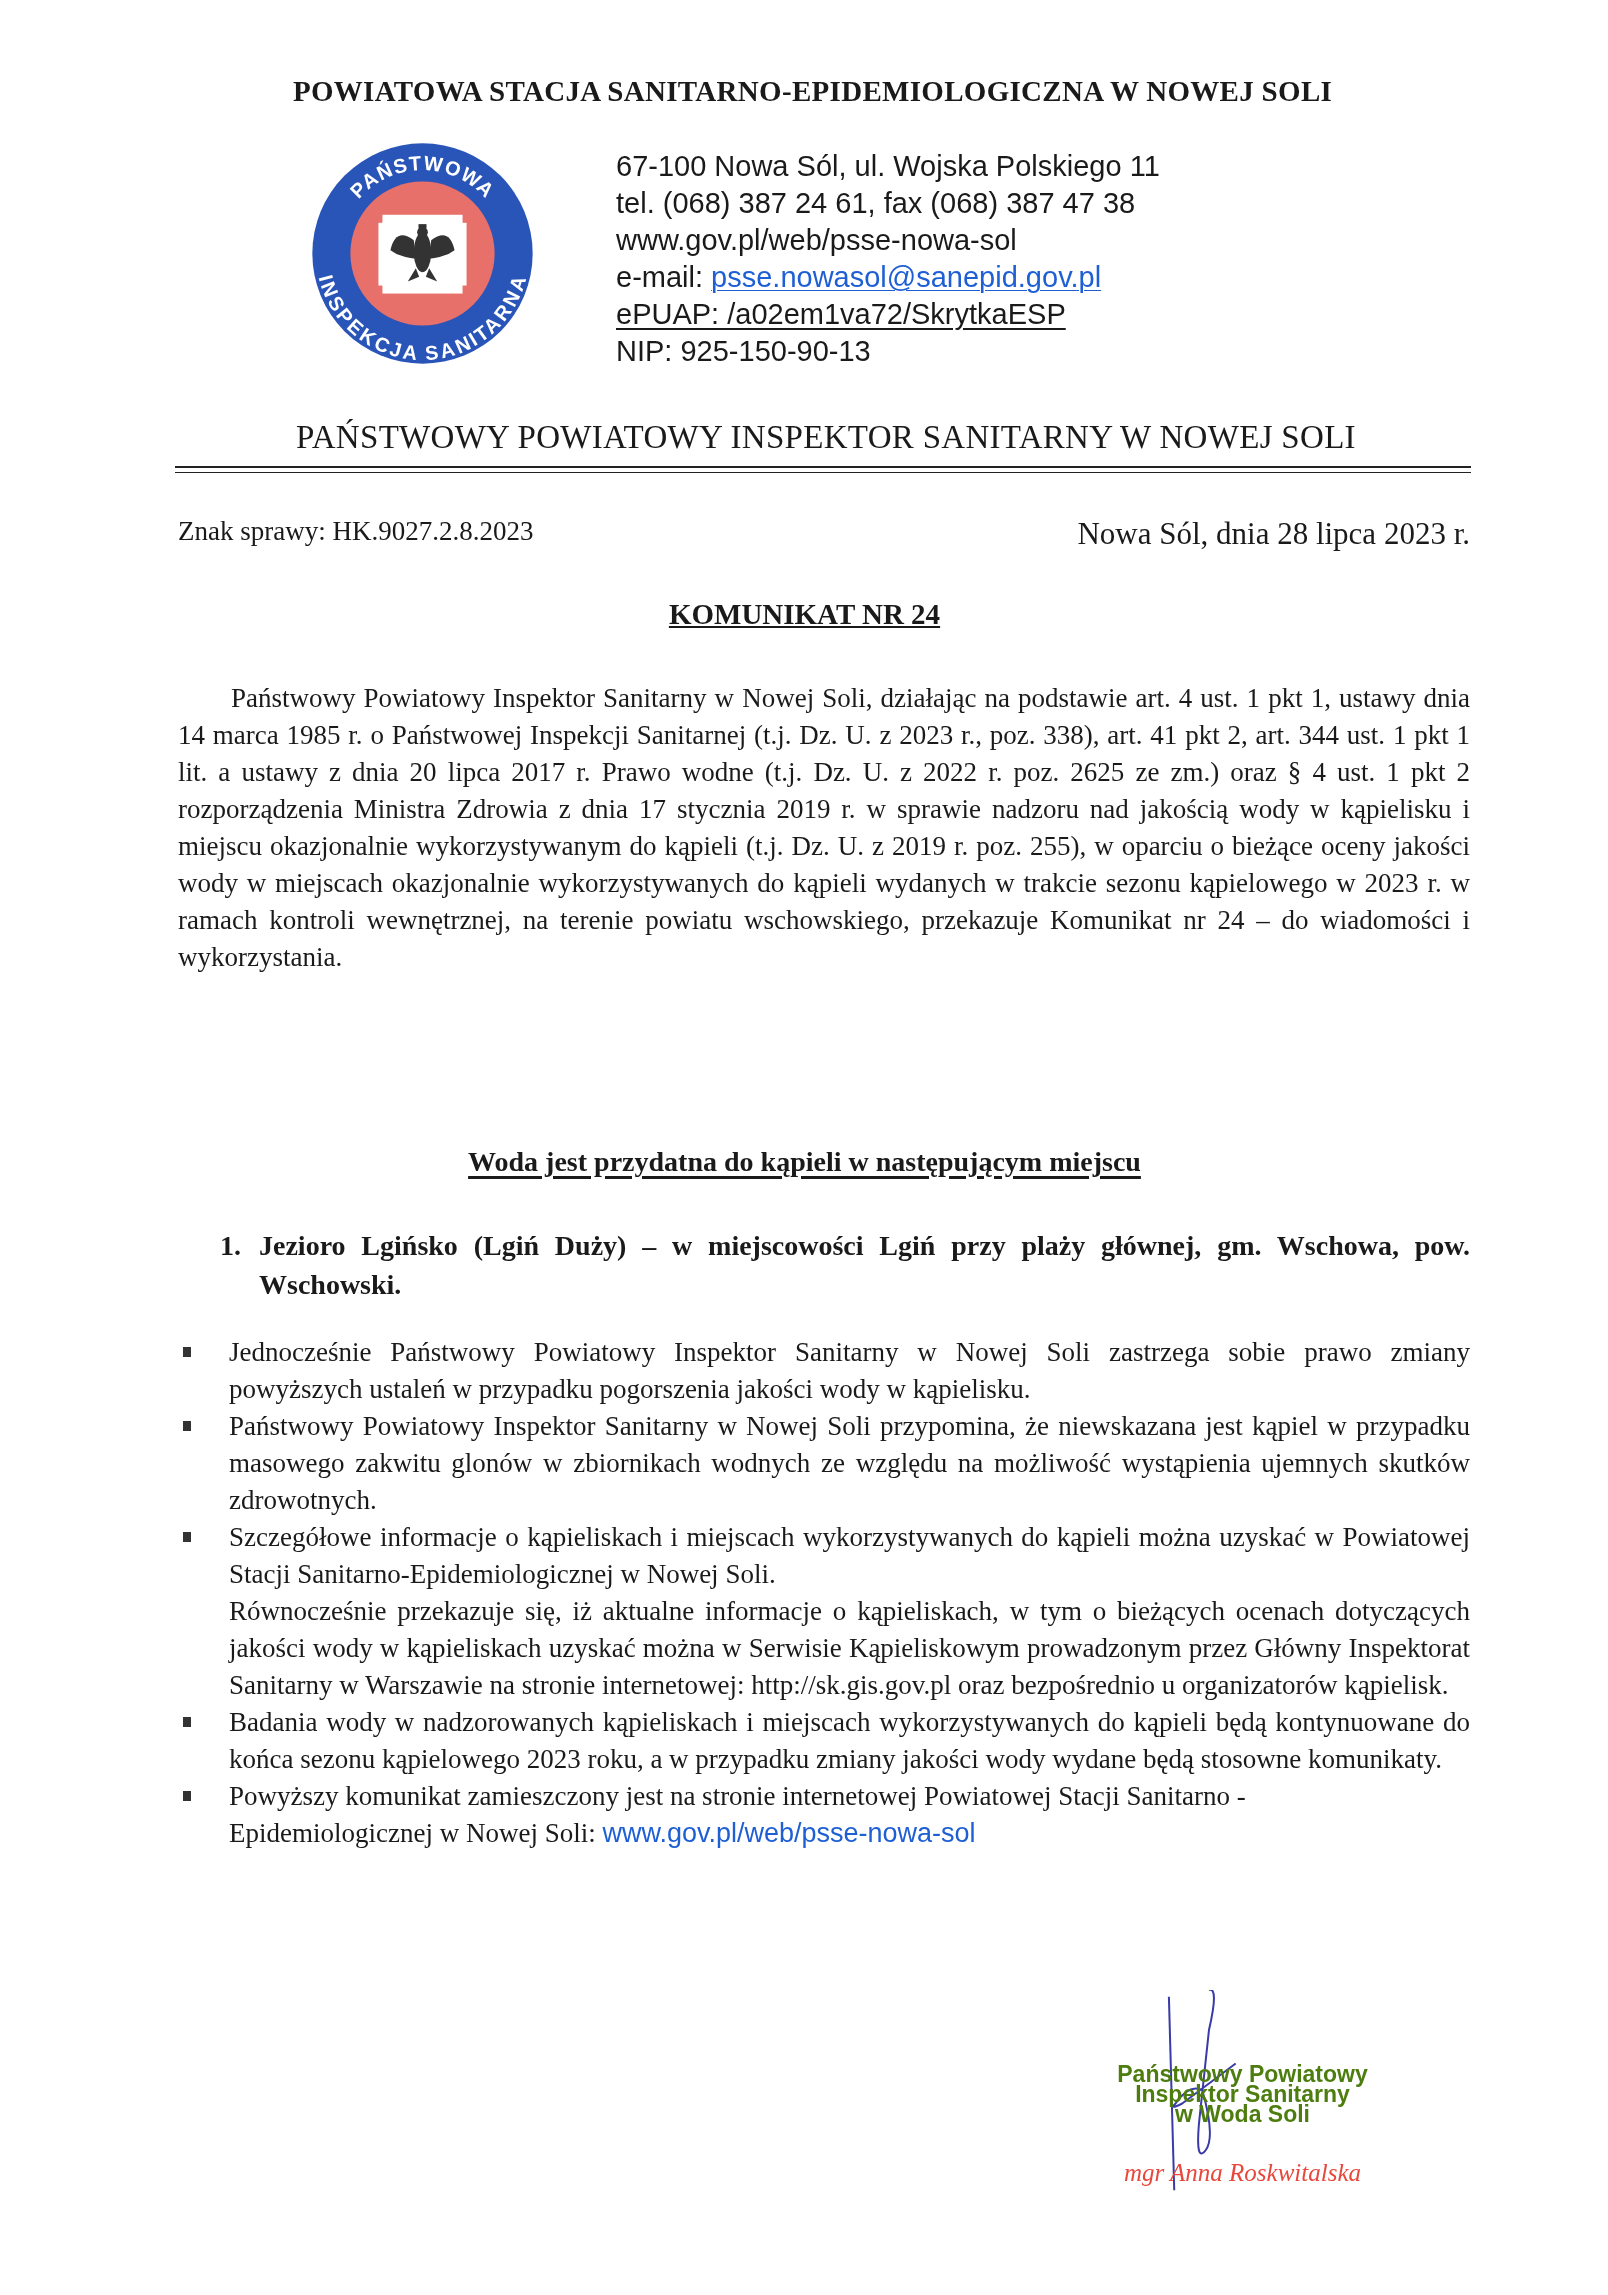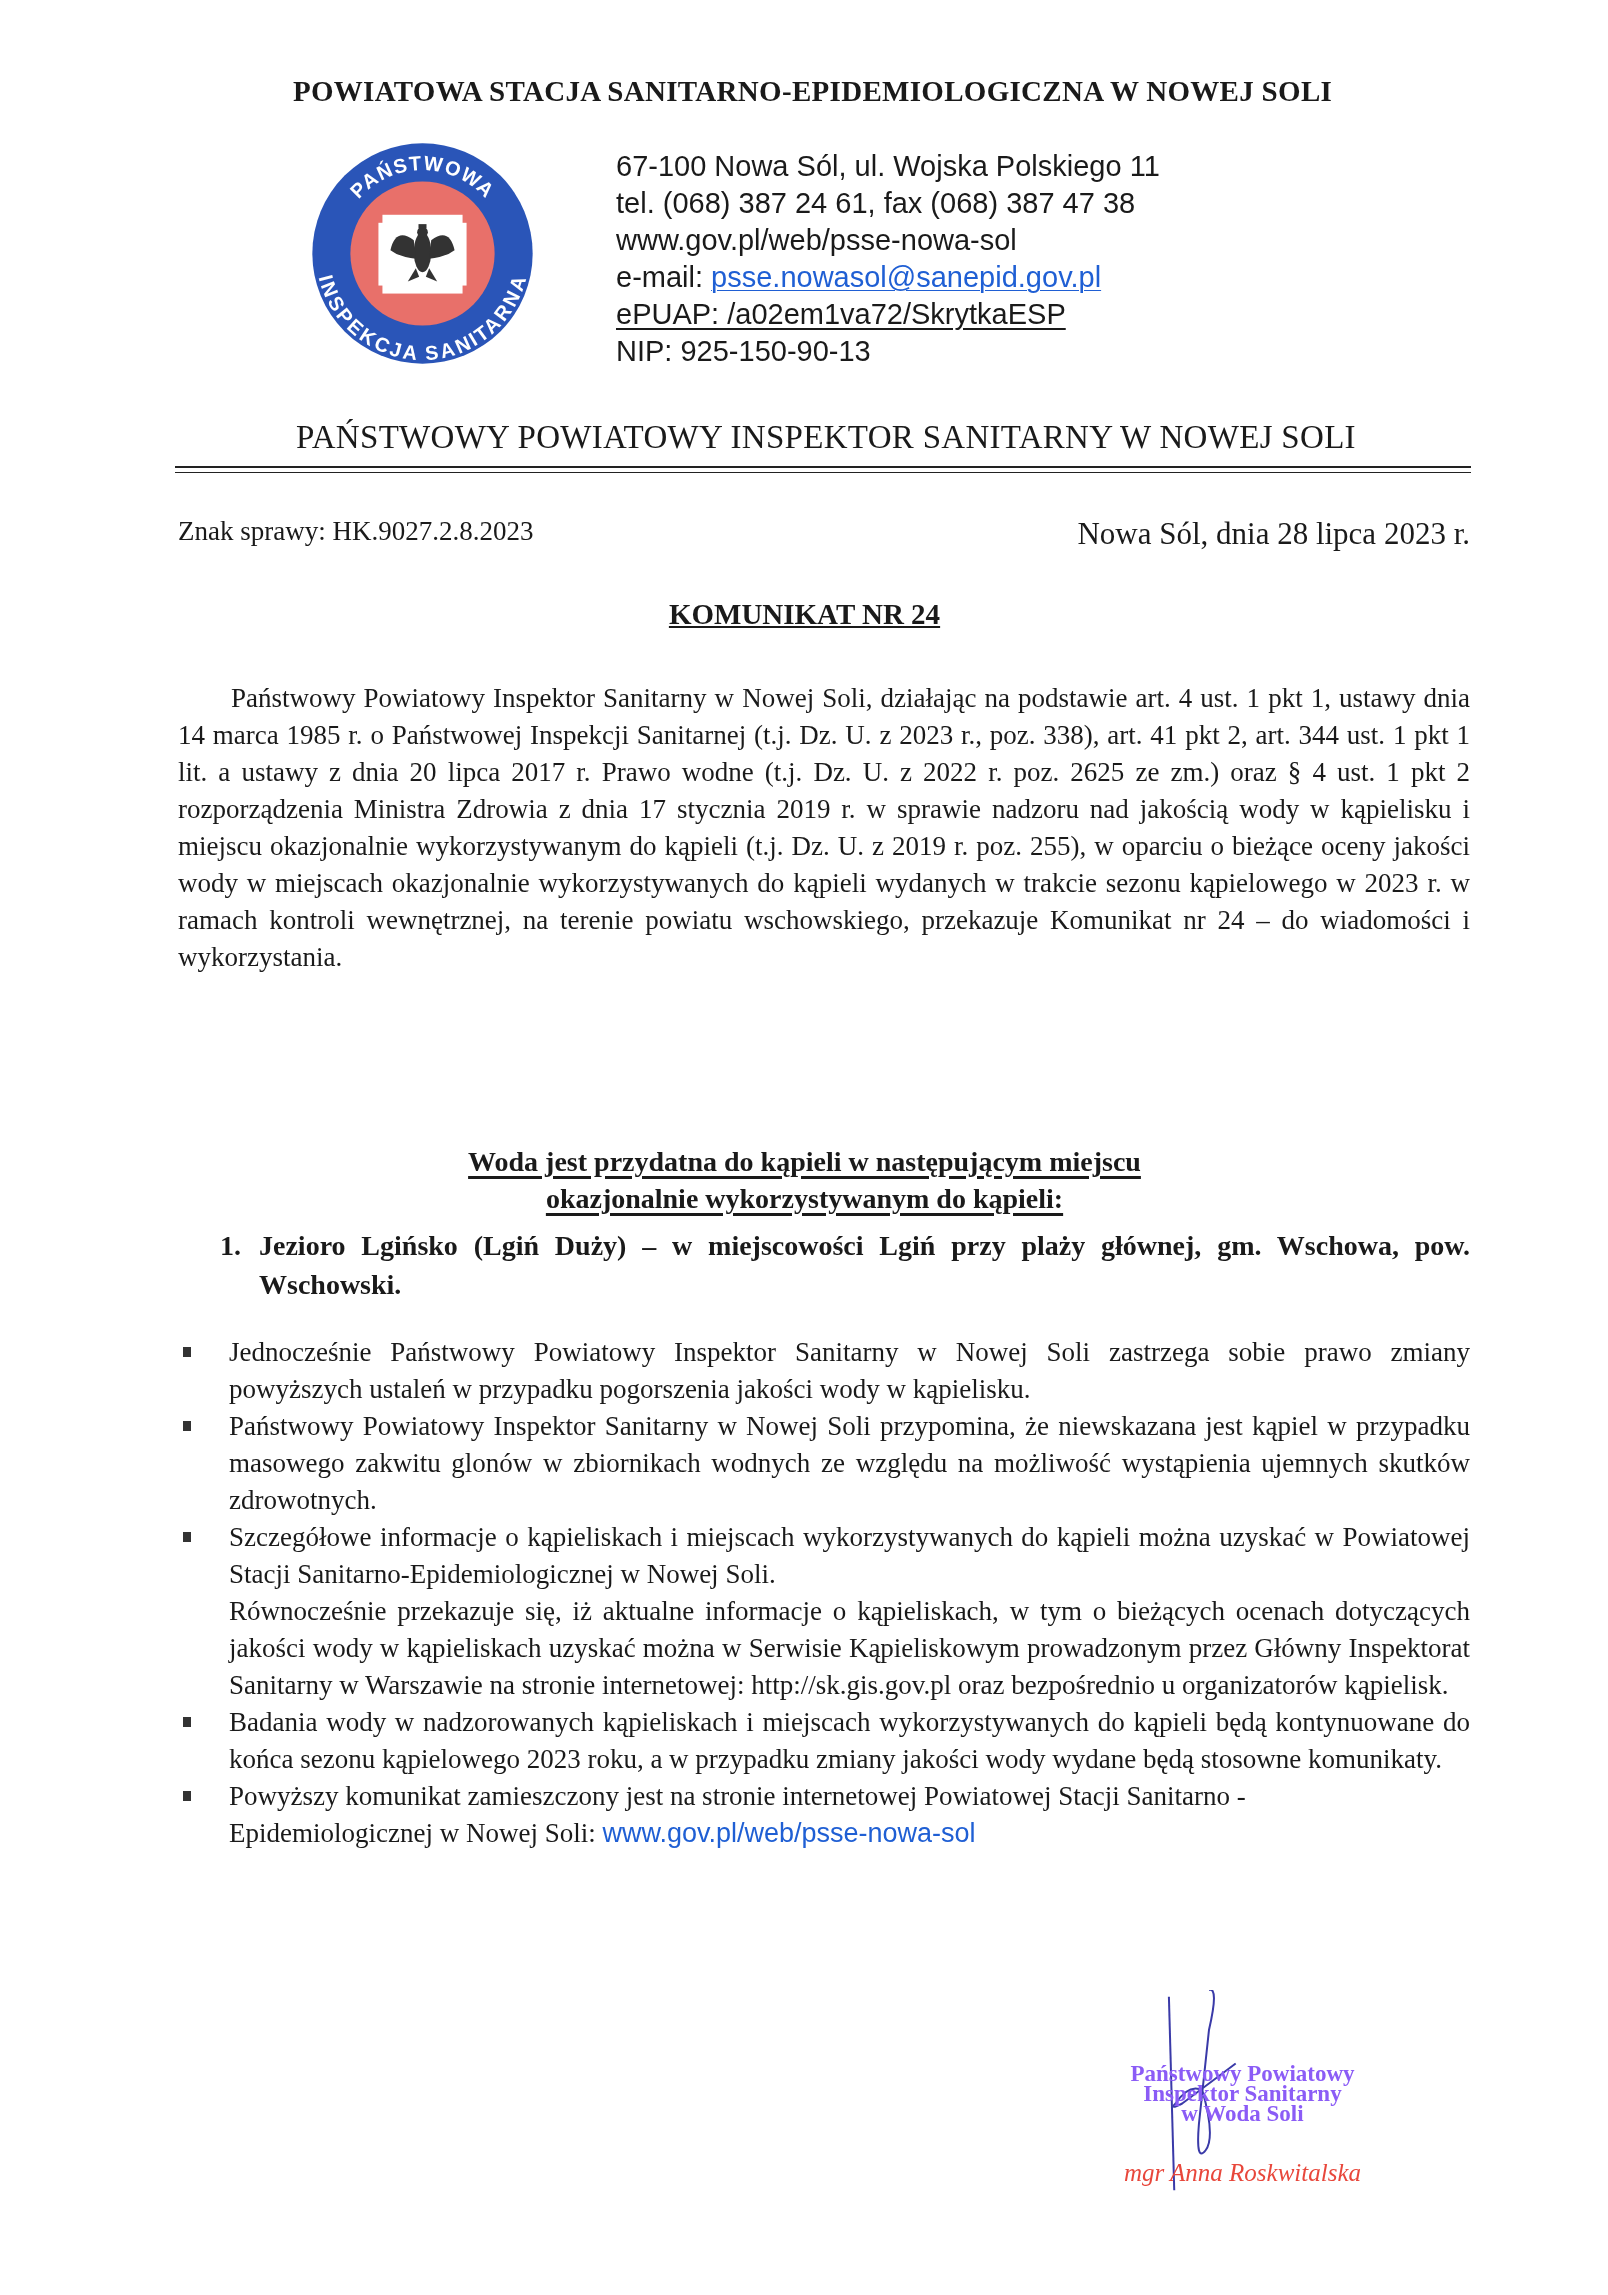--- a/index.html
+++ b/index.html
@@ -34,21 +34,21 @@
   .bullets { left: 178px; width: 1292px; top: 1334px; font-size: 27px; line-height: 37px; }
   .bullet { display: flex; }
   .bullet-mark { width: 51px; flex: none; position: relative; }
   .bullet-mark i { position: absolute; left: 5.3px; top: 13.4px; width: 8px; height: 10px; background: #333; display: block; }
   .bullet-text { flex: 1; text-align: justify; }
   .bullet-text p { margin: 0; }
   .last-line-left { text-align: left; }
   .web-link { color: #1f5fd4; font-family: "Liberation Sans", "DejaVu Sans", sans-serif; font-size: 27px; }
 
   
-  .stamp { left: 1069px; top: 2064px; width: 347px; text-align: center; color: #8b5cf6; font-family: Liberation Serif, serif; font-size: 23px; line-height: 20px; font-weight: bold; }
+  .stamp { left: 1069px; top: 2064px; width: 347px; text-align: center; color: #4d7c0f; font-family: Liberation Sans, sans-serif; font-size: 23px; line-height: 20px; font-weight: bold; }
   .stamp-name { left: 1069px; top: 2159px; width: 347px; text-align: center; color: #e8473b; font-family: "Liberation Serif", "DejaVu Serif", serif; font-style: italic; font-size: 25px; }
   .signature { left: 1162px; top: 1990px; width: 134px; height: 207px; }
 </style>
 </head>
 <body>
 
 <div class="abs org-title">POWIATOWA STACJA SANITARNO-EPIDEMIOLOGICZNA W NOWEJ SOLI</div>
 
 <div class="abs logo">
   <svg width="227" height="227" viewBox="0 0 340 340">
@@ -92,21 +92,20 @@
 
 <div class="abs ref-left">Znak sprawy: HK.9027.2.8.2023</div>
 <div class="abs ref-right">Nowa Sól, dnia 28 lipca 2023 r.</div>
 
 <div class="abs komunikat">KOMUNIKAT NR 24</div>
 
 <div class="abs body-para">Państwowy Powiatowy Inspektor Sanitarny w Nowej Soli, działając na podstawie art. 4 ust. 1 pkt 1, ustawy dnia 14 marca 1985 r. o Państwowej Inspekcji Sanitarnej (t.j. Dz. U. z 2023 r., poz. 338), art. 41 pkt 2, art. 344 ust. 1 pkt 1 lit. a ustawy z dnia 20 lipca 2017 r. Prawo wodne (t.j. Dz. U. z 2022 r. poz. 2625 ze zm.) oraz § 4 ust. 1 pkt 2 rozporządzenia Ministra Zdrowia z dnia 17 stycznia 2019 r. w sprawie nadzoru nad jakością wody w kąpielisku i miejscu okazjonalnie wykorzystywanym do kąpieli (t.j. Dz. U. z 2019 r. poz. 255), w oparciu o bieżące oceny jakości wody w miejscach okazjonalnie wykorzystywanych do kąpieli wydanych w trakcie sezonu kąpielowego w 2023 r. w ramach kontroli wewnętrznej, na terenie powiatu wschowskiego, przekazuje Komunikat nr 24 – do wiadomości i wykorzystania.</div>
 
 <div class="abs section-heading">
   <span>Woda jest przydatna do kąpieli w następującym miejscu</span><br>
-  <span>okazjonalnie wykorzystywanym do kąpieli:</span>
 </div>
 
 <div class="abs site-item">
   <span class="site-num">1.</span>
   <span class="site-text">Jezioro Lgińsko (Lgiń Duży) – w miejscowości Lgiń przy plaży głównej, gm. Wschowa, pow. Wschowski.</span>
 </div>
 
 <div class="abs bullets">
   <div class="bullet">
     <span class="bullet-mark">

